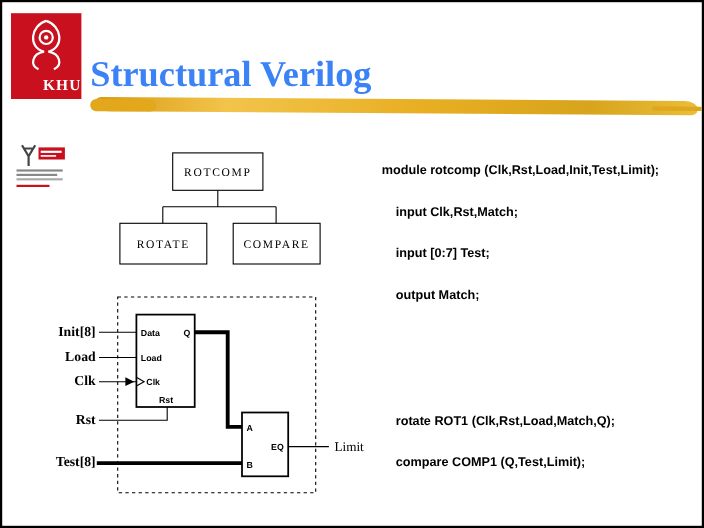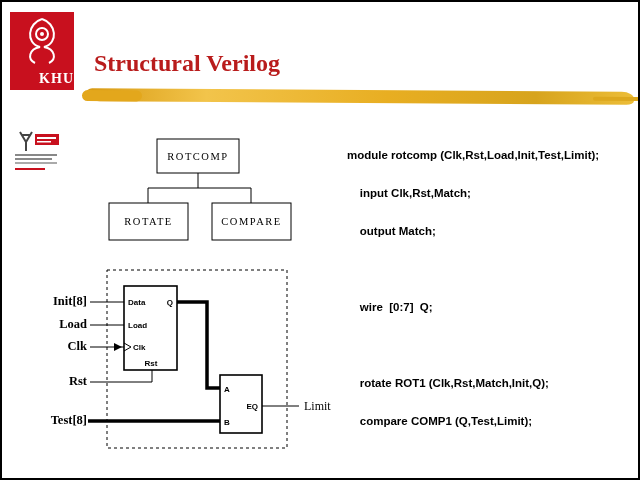--- a/index.html
+++ b/index.html
@@ -19,23 +19,23 @@
   .logo svg { position:absolute; left:3px; top:1px; }
   .logo-text {
     position:absolute; bottom:3px; left:0; width:100%;
     text-align:right; color:#fff;
     font-family:"Liberation Serif", serif; font-weight:bold;
     font-size:14px; letter-spacing:1px;
   }
 
   
   .title {
-    position:absolute; left:92px; top:48px;
+    position:absolute; left:80px; top:48px;
     font-family:"Liberation Serif", serif; font-weight:bold;
-    font-size:24px; color:#b91c1c; white-space:nowrap;
+    font-size:33px; color:#3b82f6; white-space:nowrap;
   }
 
   
   .gold-stroke {
     position:absolute; left:84px; top:88px; width:548px; height:13px;
     background:linear-gradient(90deg,#d89a12,#f2c44b 22%,#e8ae22 55%,#d7a41d 82%,#ecbd38);
     border-radius:8px 16px 10px 18px / 7px 9px 5px 10px;
     transform:rotate(0.4deg);
   }
   .gold-stroke::after {
@@ -147,22 +147,22 @@
       <text class="sig-label" x="85" y="348" text-anchor="end">Clk</text>
       <text class="sig-label" x="85" y="383" text-anchor="end">Rst</text>
       <text class="sig-label" x="85" y="422" text-anchor="end">Test[8]</text>
       <text class="out-label" x="302" y="408">Limit</text>
     </g>
   </svg>
 
   <div class="code">
     <div class="code-line">module rotcomp (Clk,Rst,Load,Init,Test,Limit);</div>
     <div class="code-line">    input Clk,Rst,Match;</div>
+    <div class="code-line">    input [0:7] Test;</div>
     <div class="code-line">    output Match;</div>
     <div class="code-line"></div>
-    <div class="code-line">    wire  [0:7]  Q;</div>
     <div class="code-line"></div>
-    <div class="code-line">    rotate ROT1 (Clk,Rst,Match,Init,Q);</div>
+    <div class="code-line">    rotate ROT1 (Clk,Rst,Load,Match,Q);</div>
     <div class="code-line">    compare COMP1 (Q,Test,Limit);</div>
     <div class="code-line"></div>
   </div>
 
 </div>
 
 </body></html>

